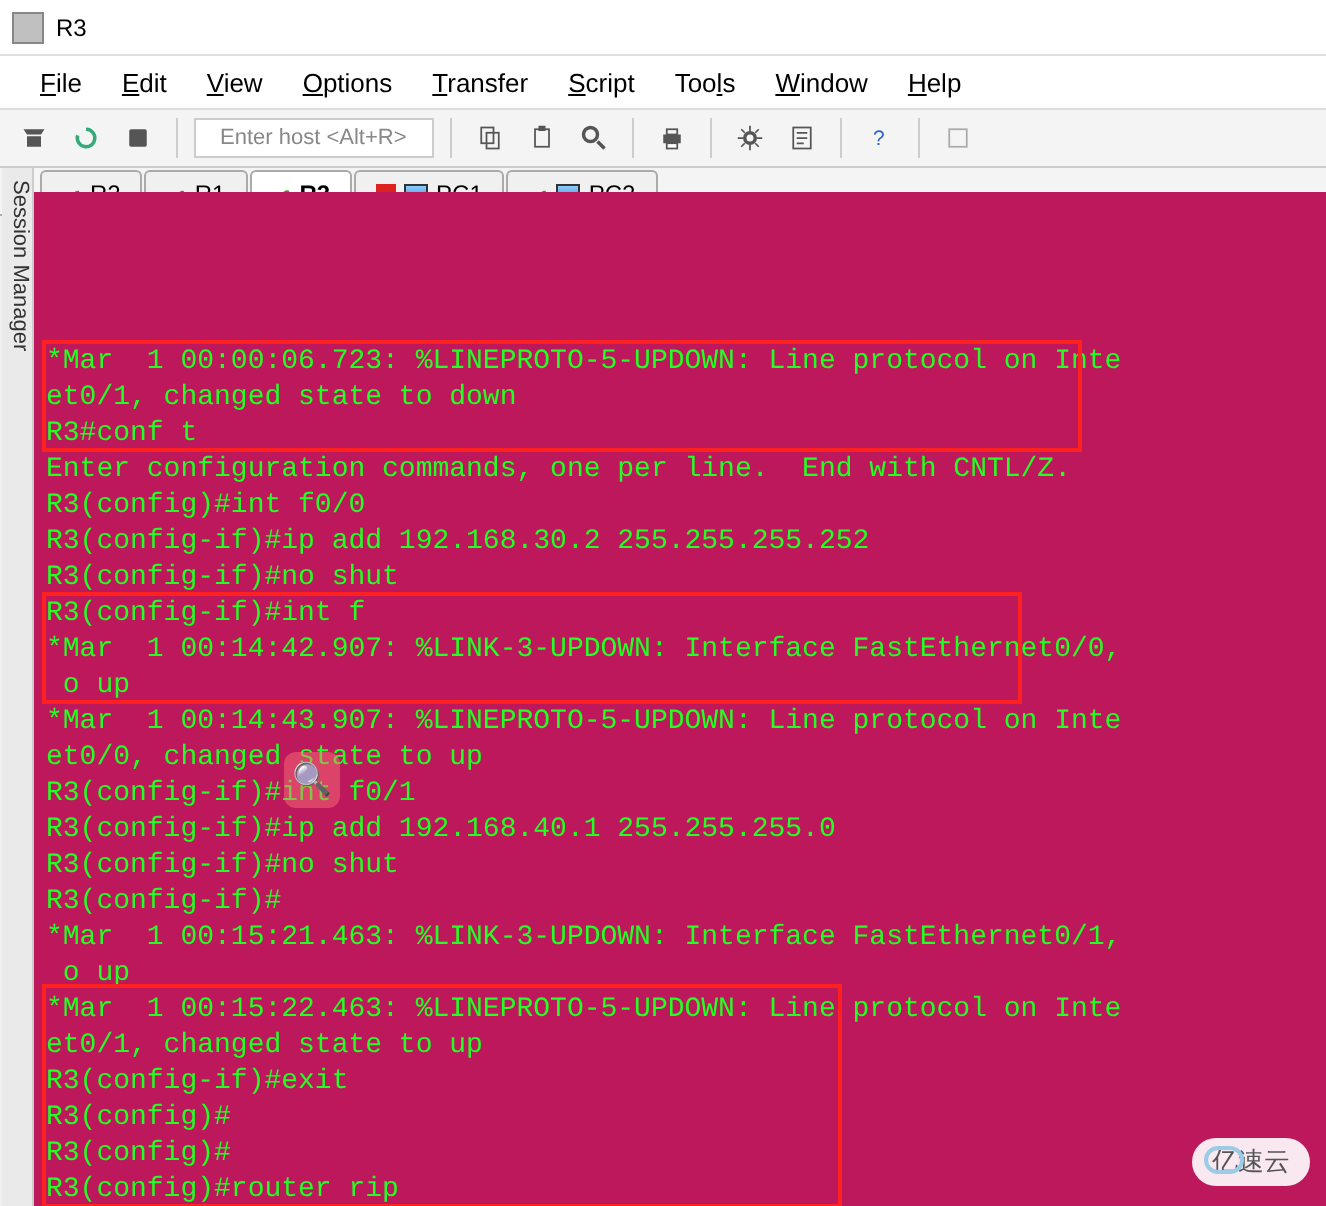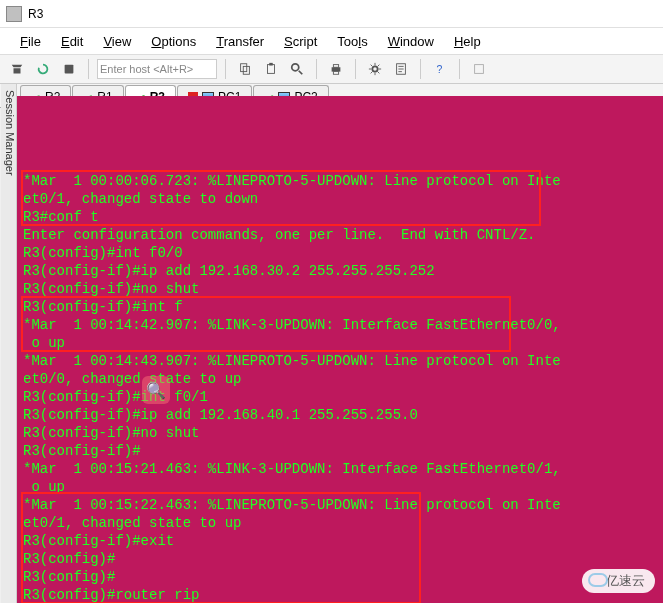--- a/index.html
+++ b/index.html
@@ -7,36 +7,36 @@
 .titlebar { background: #fff; border-bottom: 1px solid #e0e0e0; height: 28px; display: flex; align-items: center; padding: 0 6px; gap: 6px; }
 .titleicon { width: 16px; height: 16px; background: #c0c0c0; border: 1px solid #888; }
 .title { font-size: 12px; }
 .menubar { background: #fff; height: 26px; display: flex; align-items: center; padding: 0 10px; gap: 0; font-size: 13px; }
 .menuitem { padding: 4px 10px; cursor: default; }
 .menuitem .u { text-decoration: underline; }
 .toolbar { background: #f4f4f4; height: 30px; display: flex; align-items: center; padding: 0 6px; gap: 4px; border-top: 1px solid #ddd; border-bottom: 1px solid #ccc; }
 .tbtn { width: 22px; height: 22px; display: flex; align-items: center; justify-content: center; color: #444; border: 1px solid transparent; border-radius: 2px; }
 .tbtn svg { width: 14px; height: 14px; }
 .sep { width: 1px; height: 20px; background: #ccc; margin: 0 4px; }
-.hostfield { flex: 0 0 120px; height: 20px; border: 1px solid #ccc; background: #fff; color: #888; padding: 0 2px; font-size: 11px; display: flex; align-items: center; }
+.hostfield { flex: 0 0 120px; height: 20px; border: 1px solid #ccc; background: #fff; color: #888; padding: 0 12px; font-size: 11px; display: flex; align-items: center; }
 .sessionmgr { position: absolute; left: 1px; top: 84px; width: 16px; height: calc(100% - 84px); background: #eaeaea; border-right: 1px solid #ccc; writing-mode: vertical-rl; text-orientation: mixed; font-size: 11px; color: #333; padding-top: 6px; text-align: left; }
 .tabbar { background: #f4f4f4; height: 24px; display: flex; align-items: flex-end; padding-left: 20px; border-bottom: 1px solid #aaa; }
 .tab { height: 22px; padding: 0 10px; display: flex; align-items: center; gap: 4px; border: 1px solid #aaa; border-bottom: none; background: #f0f0f0; font-size: 12px; border-radius: 3px 3px 0 0; margin-right: 1px; cursor: default; }
 .tab.active { background: #fff; font-weight: bold; }
 .tabicon { width: 10px; height: 10px; }
 .tabicon.green { color: #2d9b2d; }
 .tabicon.red { background: #d22; }
 .tabicon.pc { width: 12px; height: 10px; border: 1px solid #333; background: linear-gradient(#8cf,#48c); }
 .terminal { position: absolute; left: 17px; top: 96px; right: 0; bottom: 0; background: #be185d; color: #22ff22; font-family: "Courier New", monospace; font-size: 14px; line-height: 18px; padding: 4px 6px; overflow: hidden; white-space: pre; }
 .terminal .box { position: absolute; border: 2.5px solid #ff2020; pointer-events: none; }
 .box1 { left: 4px; top: 74px; width: 520px; height: 56px; }
 .box2 { left: 4px; top: 200px; width: 490px; height: 56px; }
 .box3 { left: 4px; top: 396px; width: 400px; height: 112px; }
 .magnifier { position: absolute; left: 142px; top: 376px; width: 28px; height: 28px; background: rgba(255,120,120,0.45); border-radius: 6px; display: flex; align-items: center; justify-content: center; color: #933; font-size: 16px; pointer-events: none; }
-.watermark { position: absolute; right: 8px; bottom: 10px; background: rgba(255,255,255,0.9); color: #555; font-size: 13px; padding: 3px 10px 3px 24px; border-radius: 14px; pointer-events: none; }
+.watermark { position: absolute; right: 8px; bottom: 10px; background: rgba(255,255,255,0.9); color: #555; font-size: 13px; padding: 3px 10px 3px 10px; border-radius: 14px; pointer-events: none; }
 .watermark::before { content: ""; position: absolute; left: 6px; top: 4px; width: 16px; height: 10px; border: 2px solid #9ccbe8; border-radius: 8px; }
 </style>
 </head>
 <body>
 
 <div class="titlebar">
   <div class="titleicon"></div>
   <div class="title">R3</div>
 </div>
 

